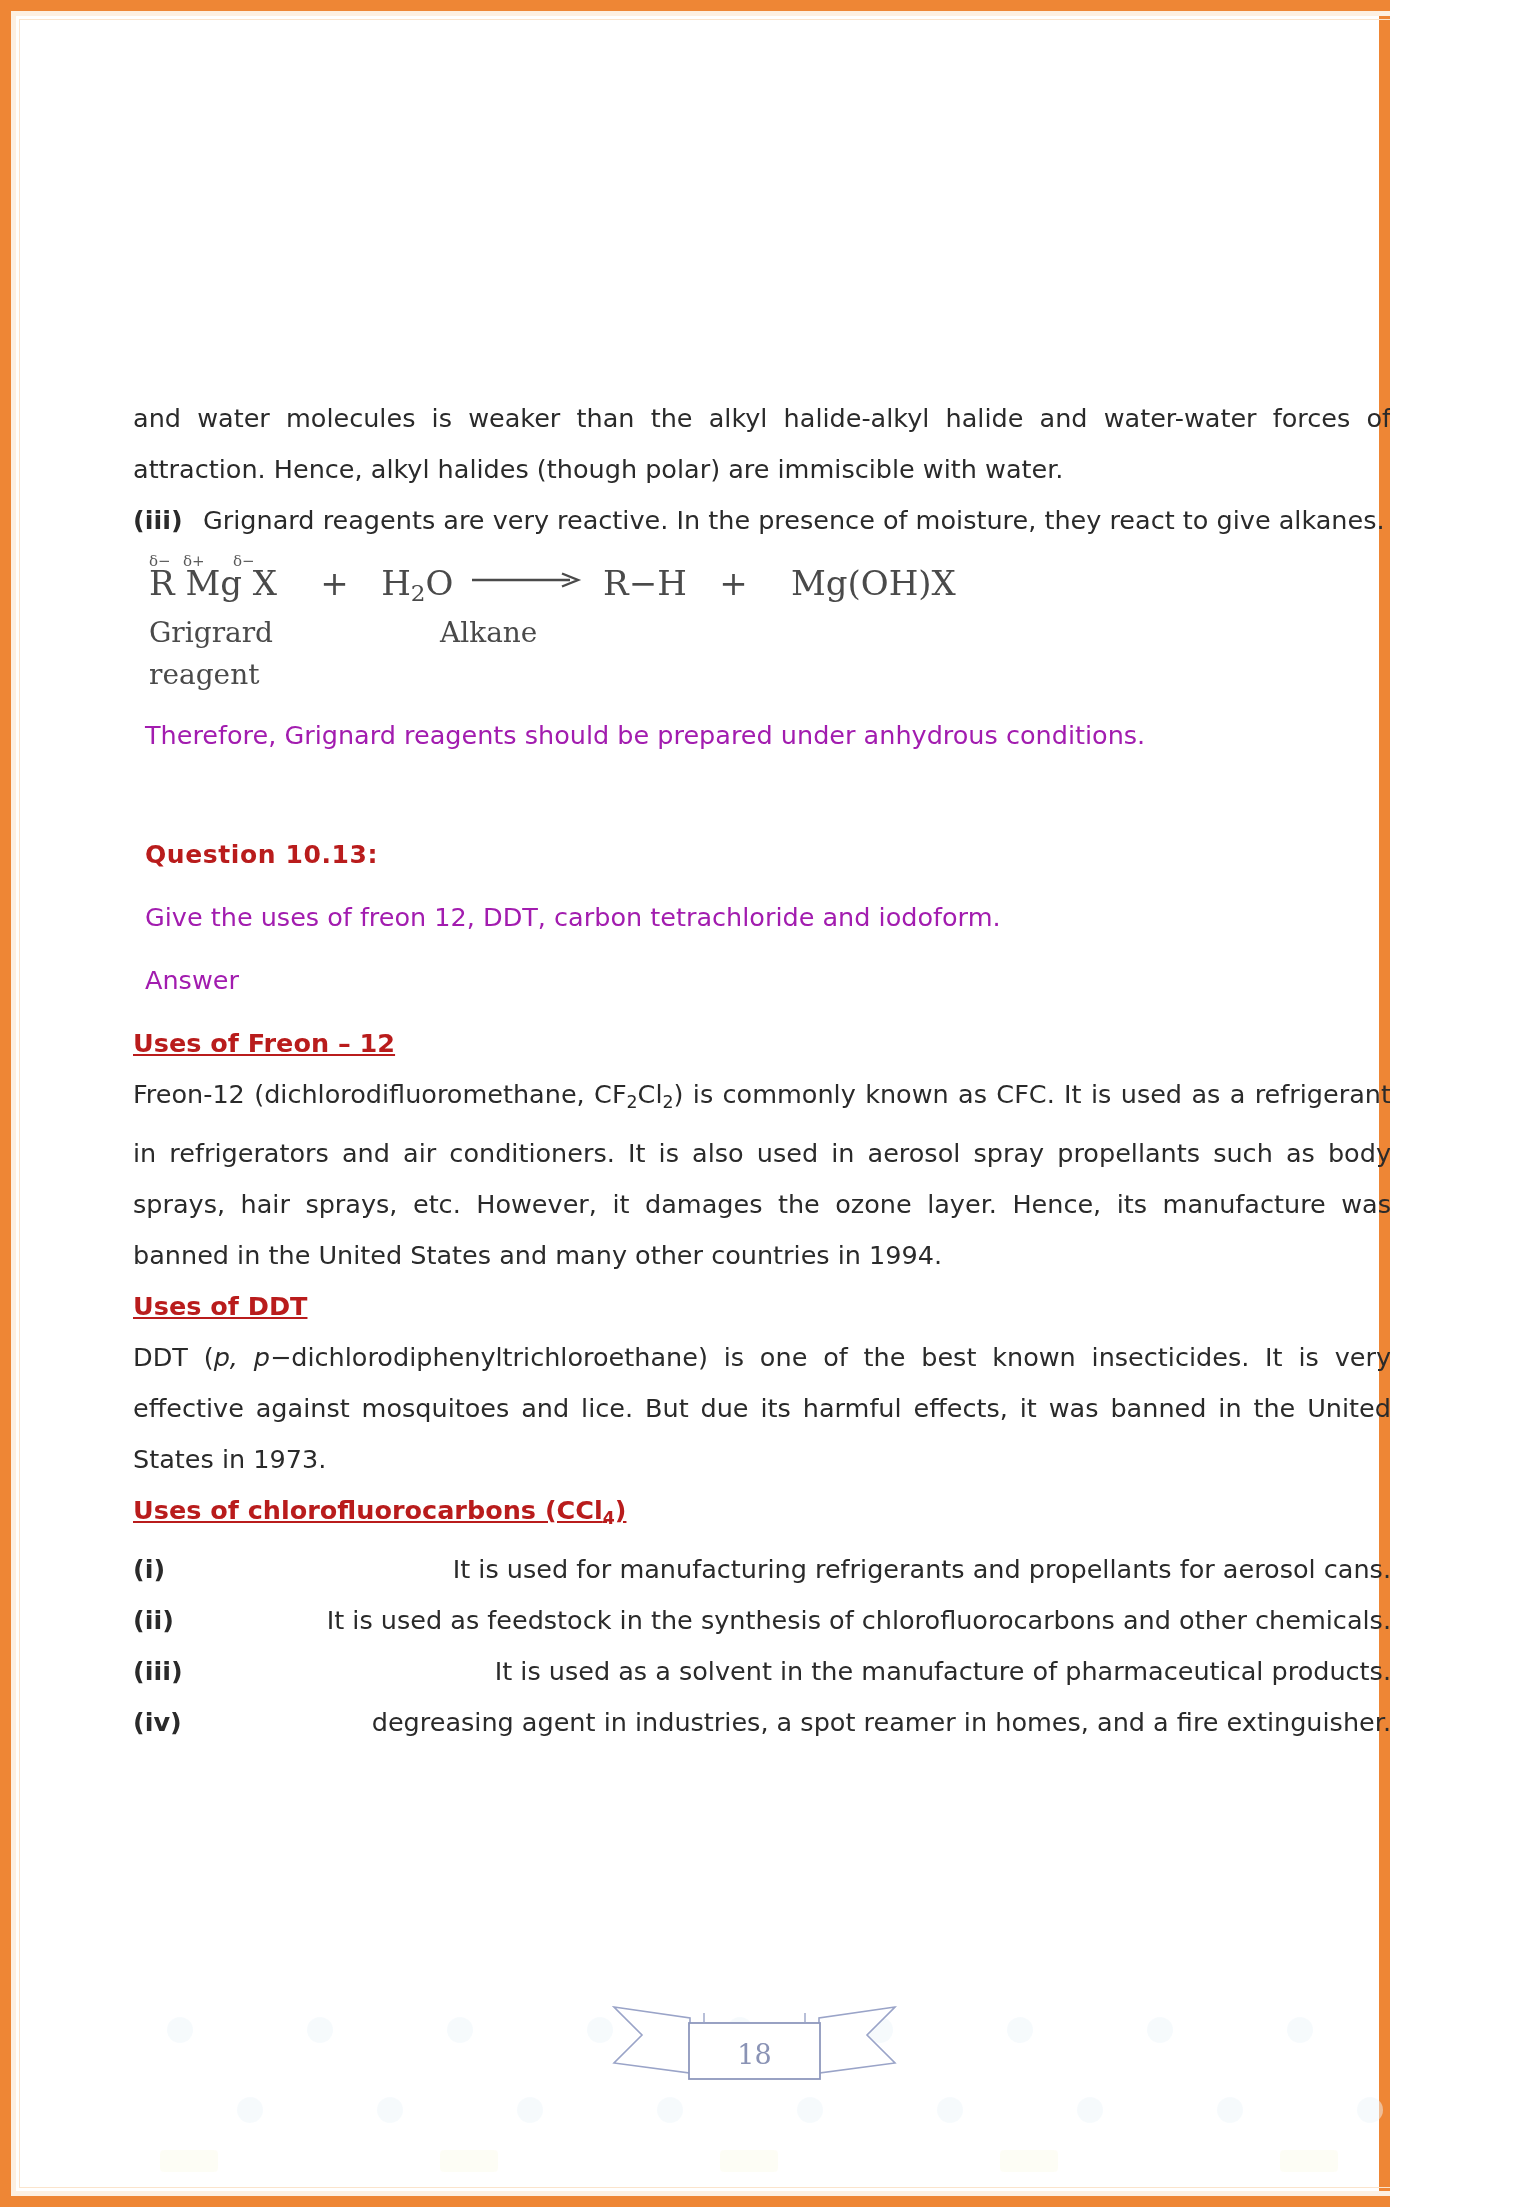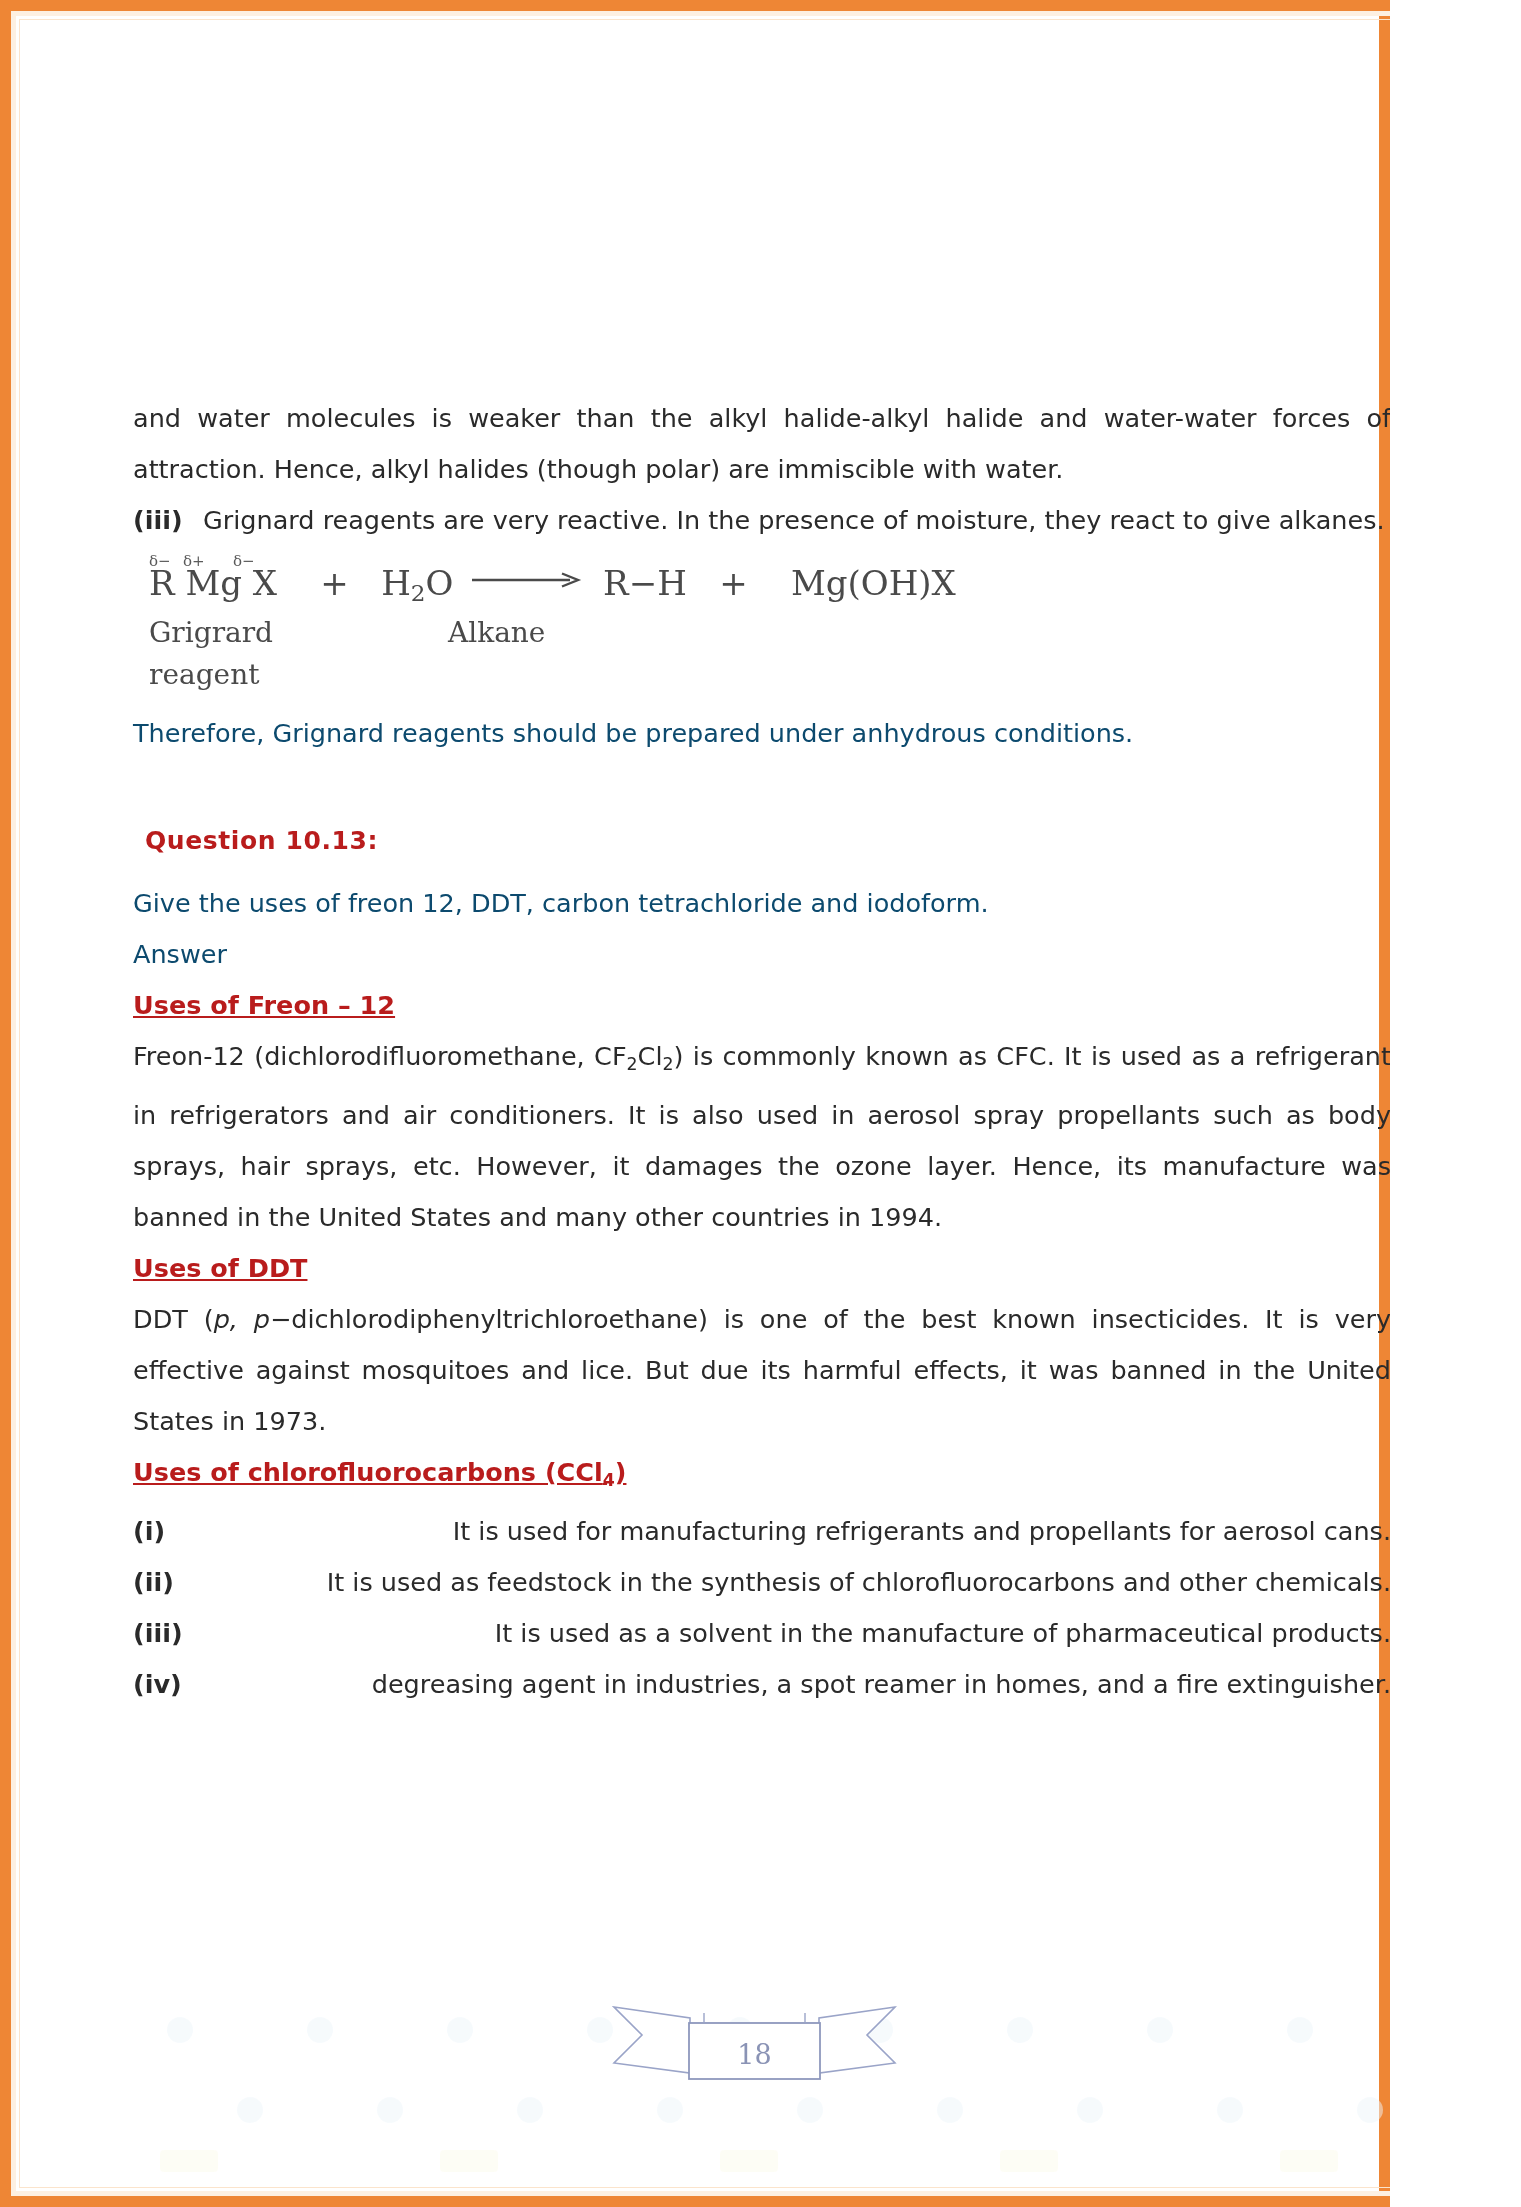--- a/index.html
+++ b/index.html
@@ -92,23 +92,23 @@
     font-size: 25.5px;
     font-weight: bold;
     color: #b91c1c;
     line-height: 51px;
     margin: 0;
     text-decoration: underline;
   }
 
   .plain-line {
     font-size: 25.5px;
-    color: #0c4a6e;
-    line-height: 51px;
-    margin: 0;
+    color: #a21caf;
+    line-height: 51px;
+    margin: 12px;
   }
 
   .spacer-lg { height: 44px; }
 
   sub { font-size: 0.68em; vertical-align: -0.28em; }
 
   
   .equation {
     position: relative;
     font-family: "DejaVu Serif", serif;
@@ -136,21 +136,21 @@
   .ch2 { width: 50px; }
   .arrow-svg { vertical-align: 6px; margin: 0 6px; }
   .eq-labels {
     position: relative;
     height: 86px;
     font-size: 28px;
     color: #4a4a4a;
     line-height: 42px;
   }
   .eq-lab-left  { position: absolute; left: 0px;   top: 0; }
-  .eq-lab-right { position: absolute; left: 299px; top: 0; }
+  .eq-lab-right { position: absolute; left: 291px; top: 0; }
 
   
   .li-row {
     display: flex;
     font-size: 25.5px;
     line-height: 51px;
     color: #2a2a2a;
     margin: 0;
   }
   .li-num {

